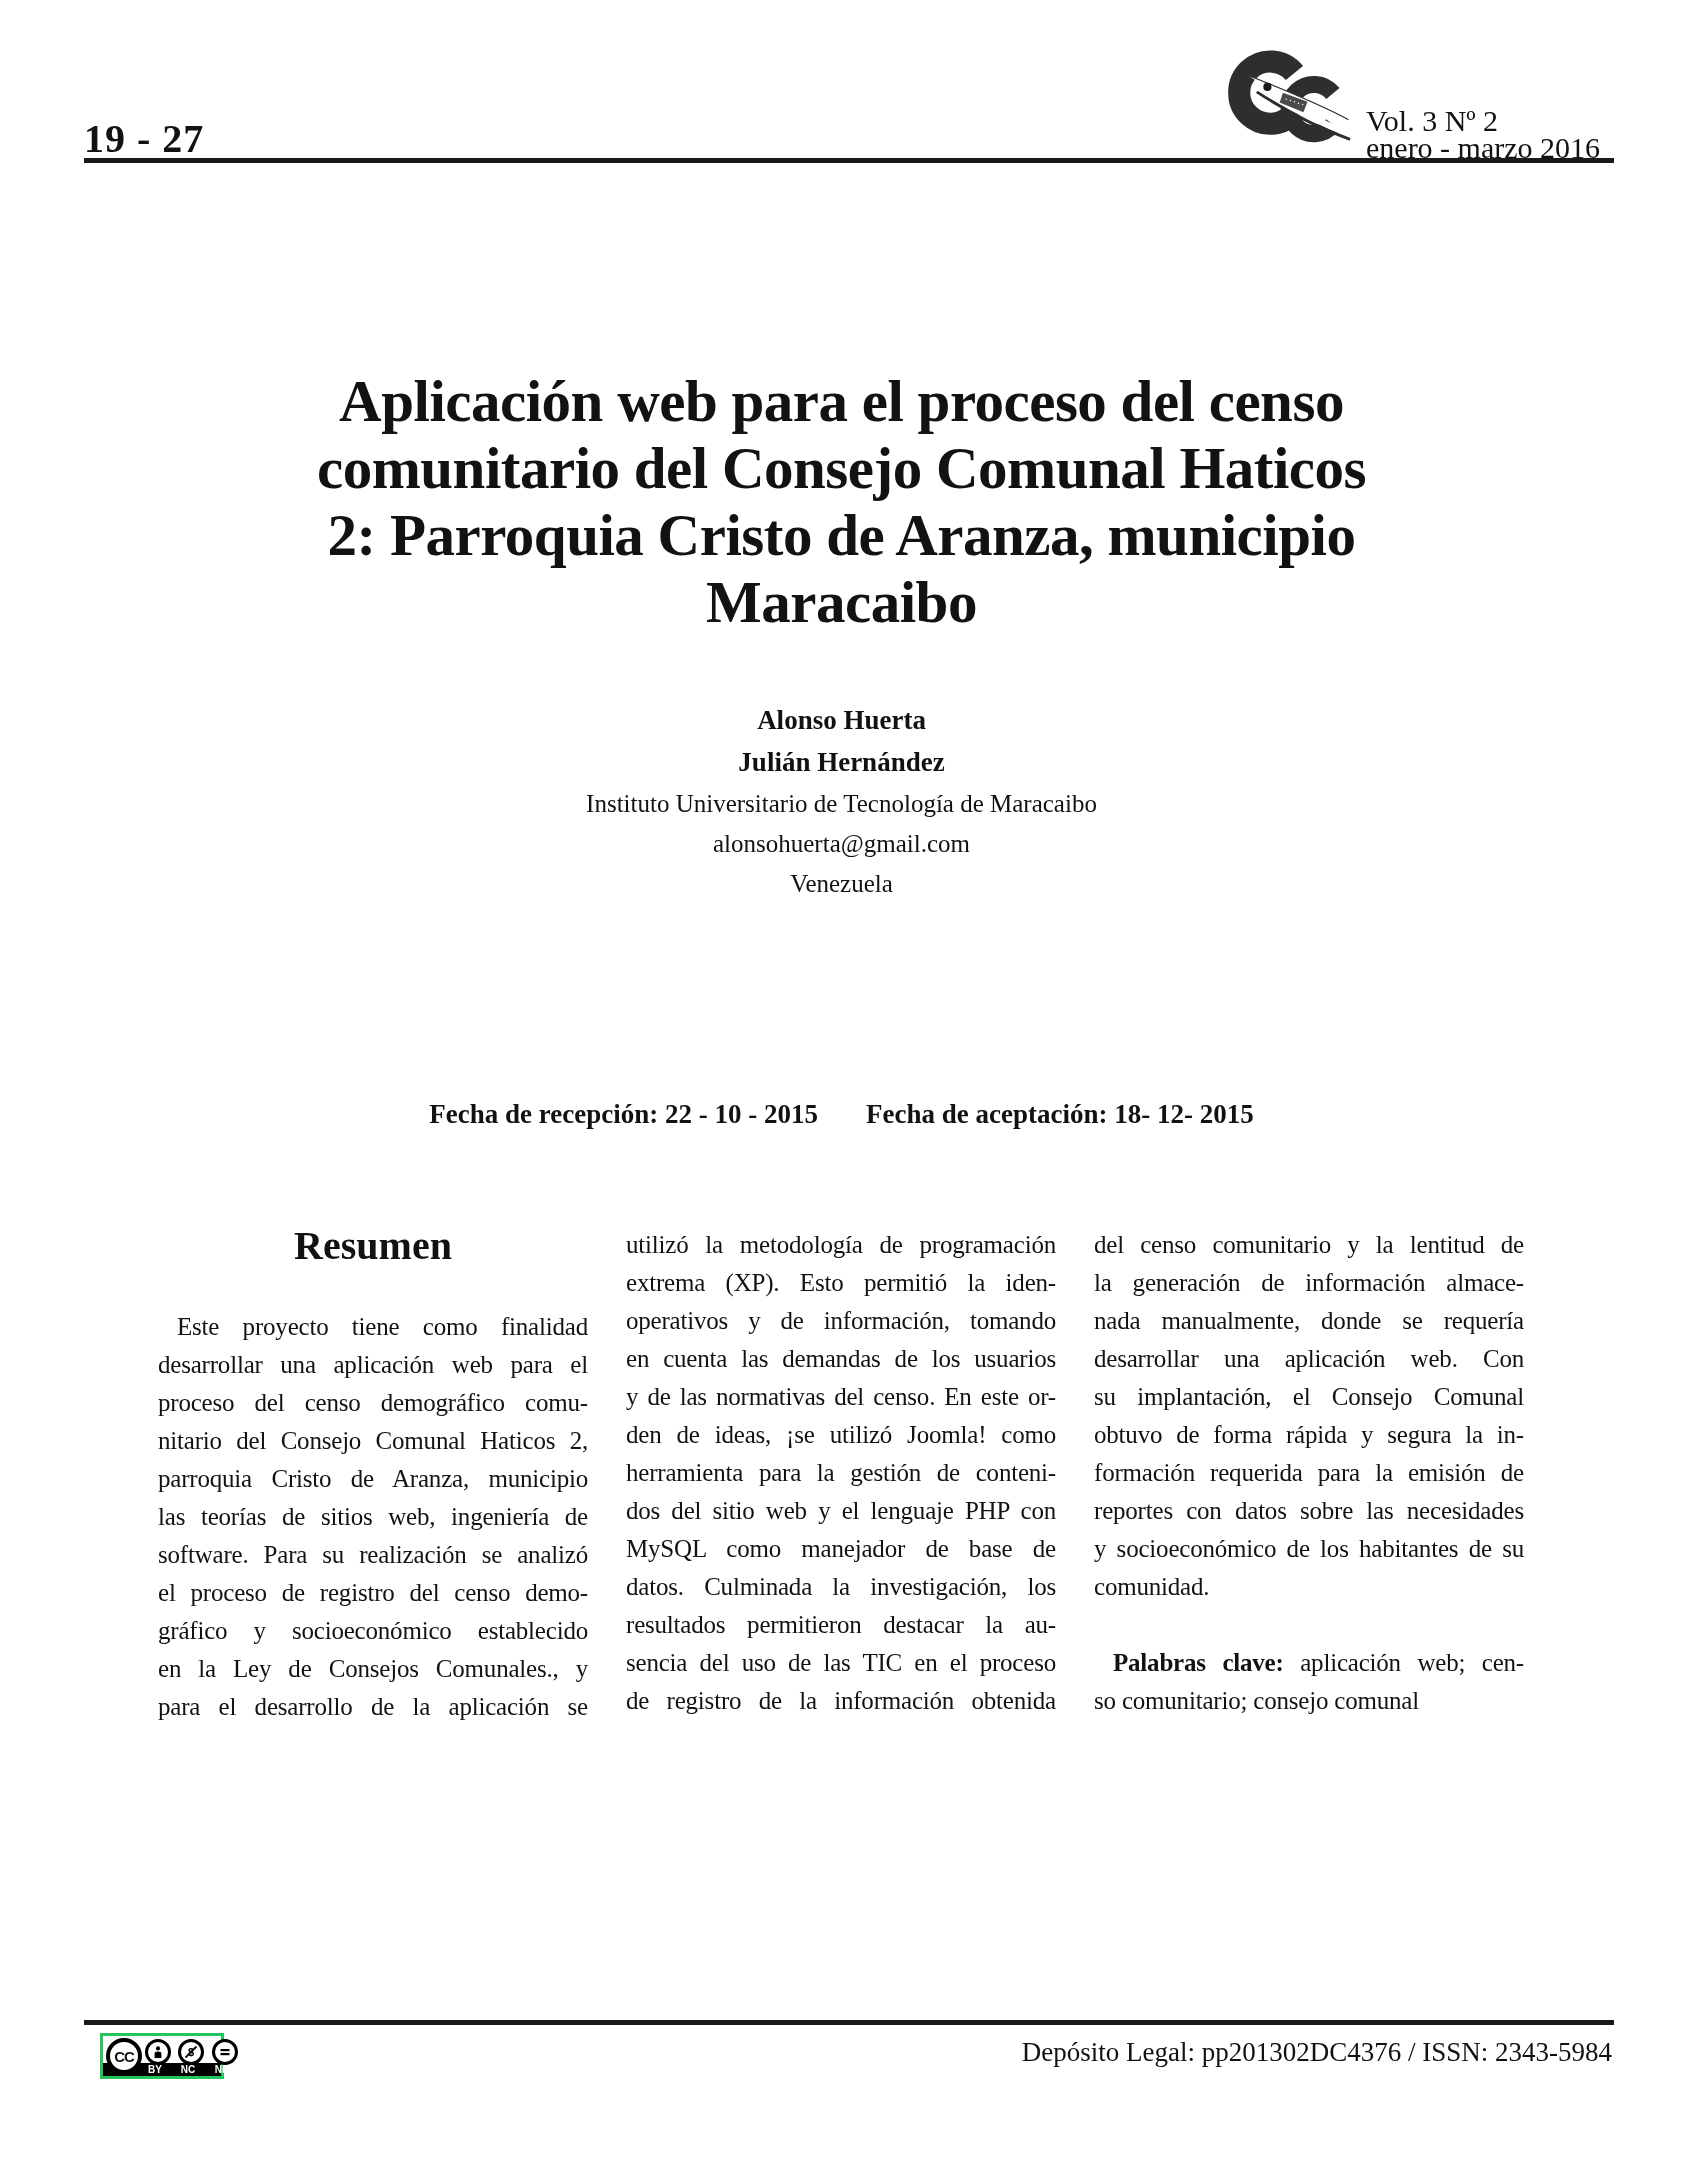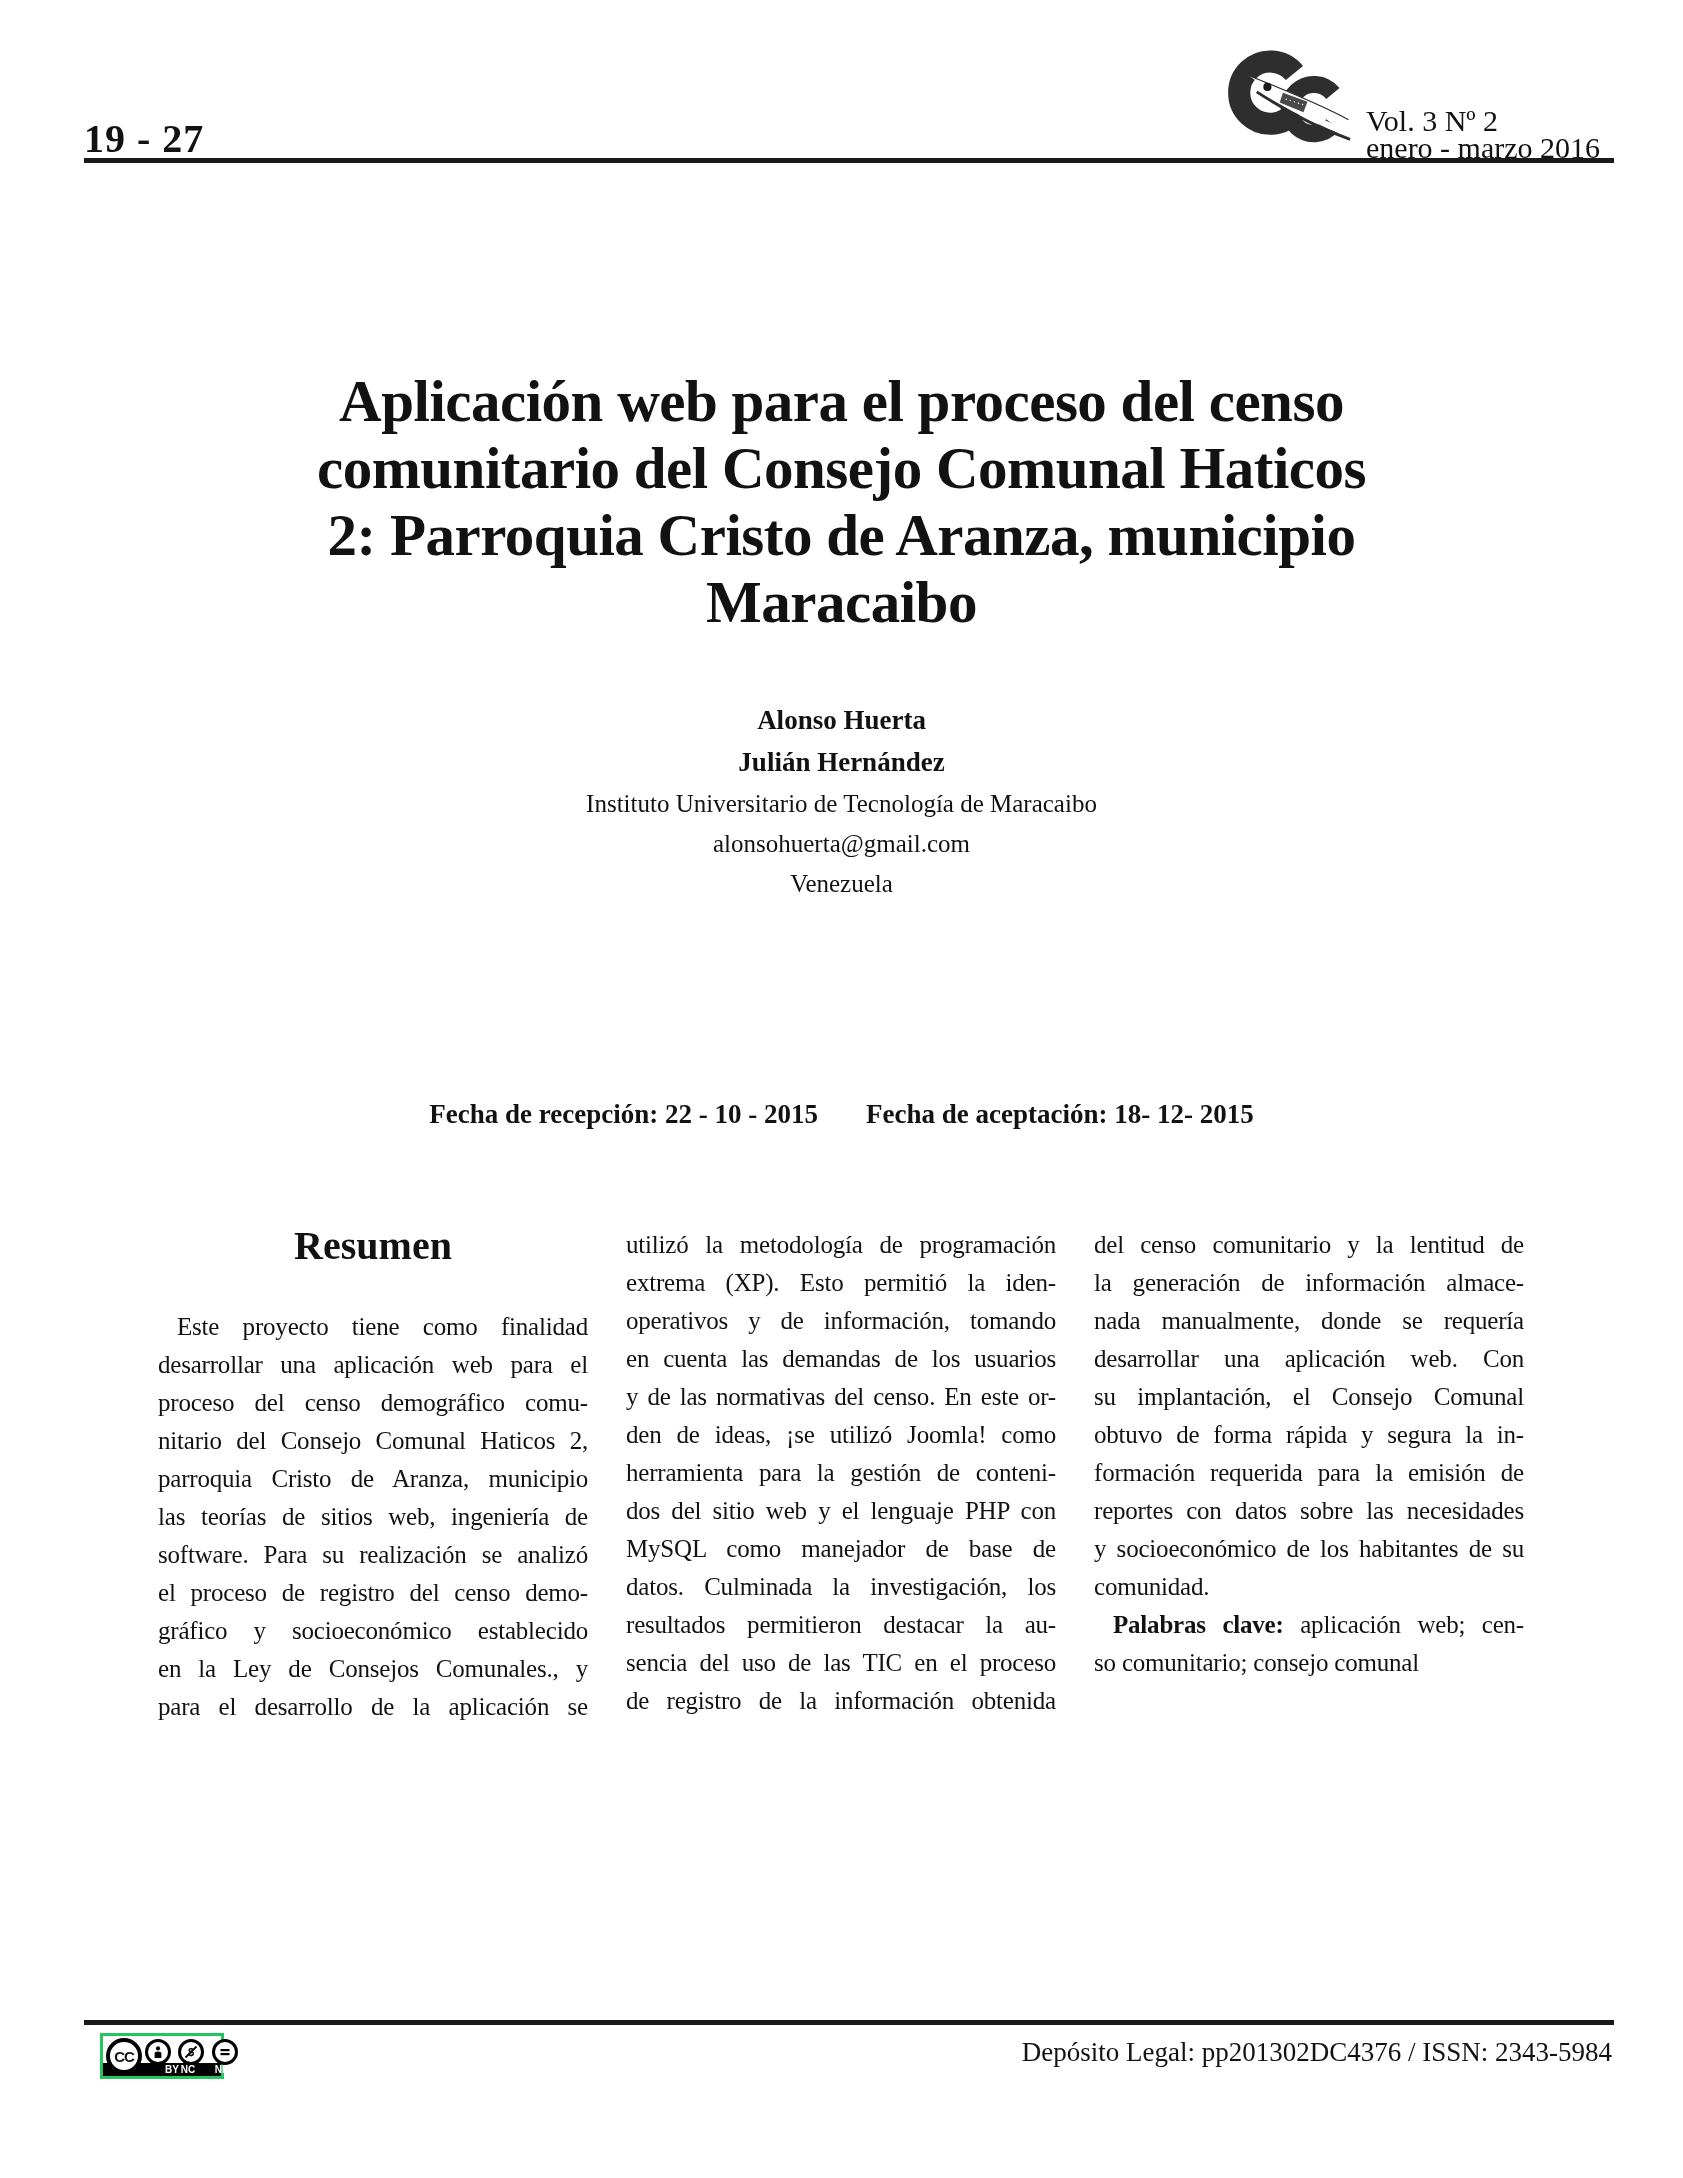--- a/index.html
+++ b/index.html
@@ -56,21 +56,21 @@
   }
   .col{flex:1 1 0;min-width:0;}
   .abstract-heading{
     margin:0 0 42px 0;text-align:center;
     font-size:40px;font-weight:bold;line-height:40px;
   }
   .para{font-size:25px;line-height:38px;letter-spacing:-0.2px;}
   .tline{text-align:justify;text-align-last:justify;}
   .tline.left{text-align-last:left;}
   .tline.indent{text-indent:19px;}
-  .kw{}
+  .kw{margin-top:38px;}
   .kw b{font-weight:bold;}
   
   .bottom-rule{
     position:absolute;left:84px;right:69px;top:2020px;height:5px;
     background:#1a1a1a;
   }
   .deposit{
     position:absolute;right:71px;top:2037px;
     font-size:27px;white-space:nowrap;
   }
@@ -223,21 +223,21 @@
         <text x="7" y="10.8" text-anchor="middle" font-family="Liberation Sans, sans-serif" font-size="11" font-weight="bold" fill="#000">$</text>
         <line x1="1.5" y1="12.5" x2="12.5" y2="1.5" stroke="#000" stroke-width="1.8"></line>
       </svg>
     </div>
     <div class="cc-small" style="left:109px;">
       <svg width="14" height="14" viewBox="0 0 14 14">
         <rect x="2.5" y="4" width="9" height="2.2" fill="#000"></rect>
         <rect x="2.5" y="8" width="9" height="2.2" fill="#000"></rect>
       </svg>
     </div>
-    <div class="cc-lbl" style="left:56px;">BY</div>
+    <div class="cc-lbl" style="left:39px;">BY</div>
     <div class="cc-lbl" style="left:72px;">NC</div>
     <div class="cc-lbl" style="left:106px;">ND</div>
   </div>
 
   <div class="deposit">Depósito Legal: pp201302DC4376 / ISSN: 2343-5984</div>
 
 </div>
 
 
 </body></html>

